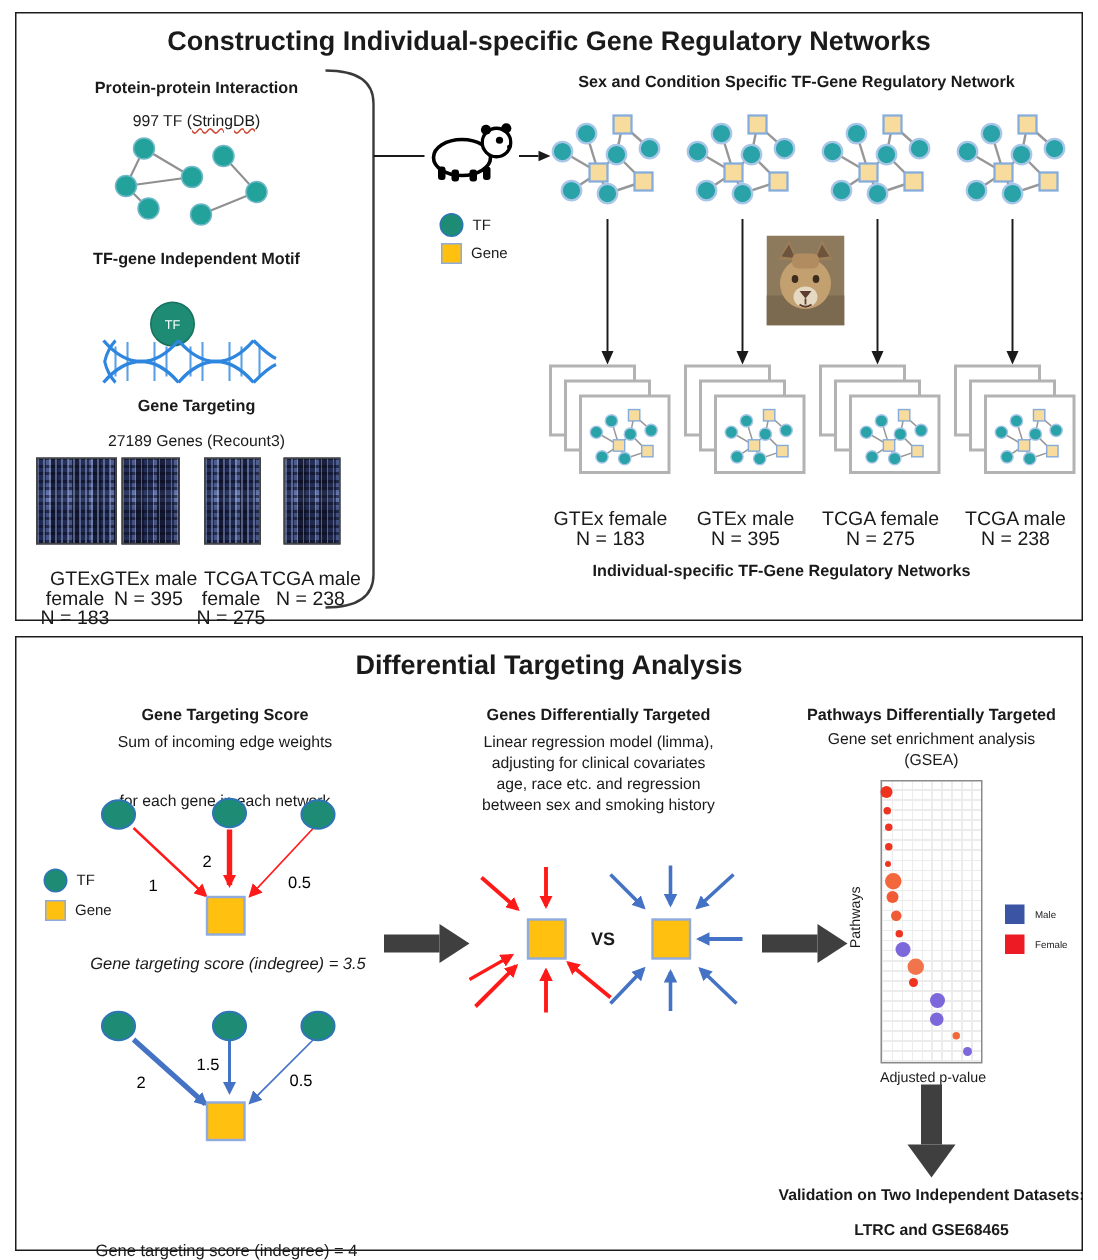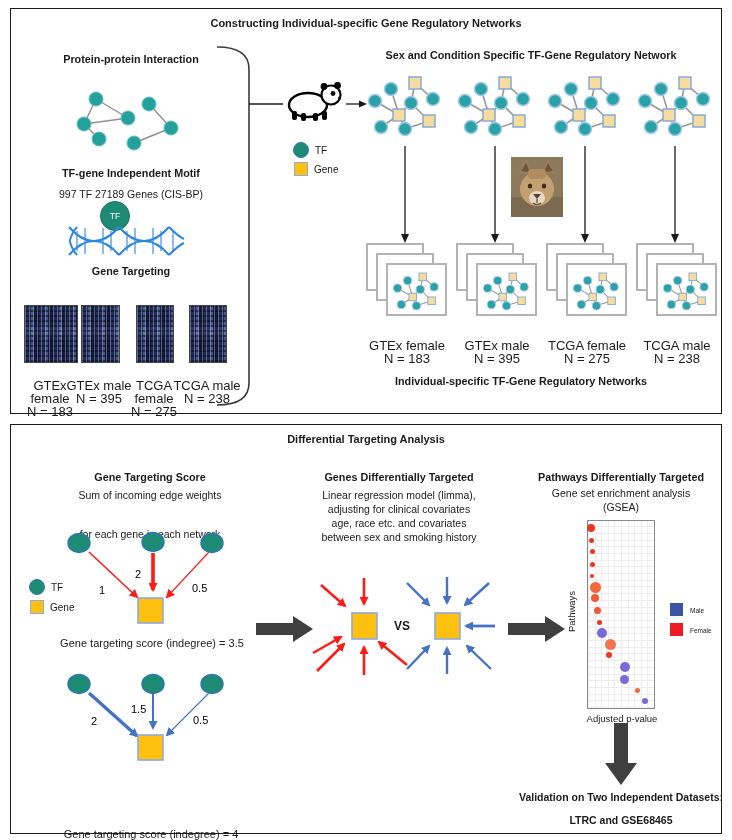--- a/index.html
+++ b/index.html
@@ -1,21 +1,21 @@
 <!DOCTYPE html>
 <html><head>
 <meta charset="utf-8">
 <style>
   html,body{margin:0;padding:0;background:#fff;}
   #fig{position:relative;width:732px;height:840px;background:#fff;
        font-family:"Liberation Sans",sans-serif;color:#1a1a1a;overflow:hidden;}
   .abs{position:absolute;}
   .panel{position:absolute;border:1.6px solid #1c1c1c;background:#fff;}
   .ctr{text-align:center;}
-  .h1{font-size:11px;font-weight:bold;}
+  .h1{font-size:18px;font-weight:bold;}
   .h2{font-size:10.8px;font-weight:bold;}
   .body{font-size:10.5px;}
   .small{font-size:13px;line-height:13px;margin-top:12px;}
   .score{font-size:11px;}
   .tiny{font-size:6.5px;}
   .tf-ball{border-radius:50%;background:#1E8C74;color:#fff;display:flex;
            align-items:center;justify-content:center;font-size:8.5px;border:1px solid #17705d;}
   .heatmap{border:1px solid #444;
     background:
       repeating-linear-gradient(90deg, rgba(160,180,230,0.45) 0 1px, transparent 1px 4px),
@@ -37,29 +37,32 @@
 </head>
 <body>
 
 <div id="fig">
 
   <div class="panel" style="left:10px;top:8px;width:710px;height:404px;">
 
     <div class="abs ctr h1" style="left:0;top:8px;width:710px;">Constructing Individual-specific Gene Regulatory Networks</div>
 
     <div class="abs ctr h2" style="left:0;top:44px;width:240px;">Protein-protein Interaction</div>
+    <div class="abs ctr body" style="left:0;top:66px;width:240px;">
+      <span>997 TF (</span><span style="text-decoration:underline wavy #d04a3a 1px;">StringDB</span><span>)</span>
+    </div>
 
     <div class="abs ctr h2" style="left:0;top:158px;width:240px;">TF-gene Independent Motif</div>
-    <div class="abs ctr body" style="left:0;top:179px;width:240px;">997 TF 27189 Genes (CIS-BP)</div>
 
     <div class="abs tf-ball" style="left:89px;top:192px;width:28px;height:28px;">
       <span>TF</span>
     </div>
 
     <div class="abs ctr h2" style="left:0;top:256px;width:240px;">Gene Targeting</div>
+    <div class="abs ctr body" style="left:0;top:279px;width:240px;">27189 Genes (Recount3)</div>
 
     <div class="abs heatmap" style="left:13px;top:296px;width:52px;height:56px;"></div>
     <div class="abs heatmap" style="left:70px;top:296px;width:37px;height:56px;"></div>
     <div class="abs heatmap" style="left:125px;top:296px;width:36px;height:56px;"></div>
     <div class="abs heatmap" style="left:178px;top:296px;width:36px;height:56px;"></div>
 
     <div class="abs ctr small" style="left:4px;top:358px;width:70px;">
       <div>GTEx female</div>
       <div>N = 183</div>
     </div>
@@ -258,27 +261,27 @@
 
     <div class="leg-row" style="left:18px;top:154px;">
       <span class="legend-circle"></span>
       <span>TF</span>
     </div>
     <div class="leg-row" style="left:19px;top:175px;">
       <span class="legend-square"></span>
       <span>Gene</span>
     </div>
 
-    <div class="abs ctr score" style="left:21px;top:212px;width:240px;">Gene targeting score (indegree) = 3.5</div>
+    <div class="abs ctr score" style="left:21px;top:212px;width:240px;font-style:italic;">Gene targeting score (indegree) = 3.5</div>
     <div class="abs ctr score" style="left:20px;top:359px;width:240px;margin-top:44px;">Gene targeting score (indegree) = 4</div>
 
     <div class="abs ctr h2" style="left:268px;top:46px;width:240px;">Genes Differentially Targeted</div>
     <div class="abs ctr body" style="left:268px;top:64px;width:240px;text-align:center;">Linear regression model (limma),</div>
     <div class="abs ctr body" style="left:268px;top:78px;width:240px;text-align:center;">adjusting for clinical covariates</div>
-    <div class="abs ctr body" style="left:268px;top:92px;width:240px;">age, race etc. and covariates</div>
+    <div class="abs ctr body" style="left:268px;top:92px;width:240px;">age, race etc. and regression</div>
     <div class="abs ctr body" style="left:268px;top:106px;width:240px;">between sex and smoking history</div>
     <div class="abs ctr" style="left:378px;top:194px;width:26px;font-weight:bold;font-size:12px;">VS</div>
 
     <div class="abs ctr h2" style="left:490px;top:46px;width:240px;">Pathways Differentially Targeted</div>
     <div class="abs ctr body" style="left:490px;top:62px;width:240px;">Gene set enrichment analysis</div>
     <div class="abs ctr body" style="left:490px;top:76px;width:240px;">(GSEA)</div>
 
     <div class="abs ctr body" style="left:515px;top:181px;width:90px;transform:rotate(-90deg);font-size:9.5px;">Pathways</div>
     <div class="abs ctr body" style="left:556px;top:288px;width:110px;font-size:9.5px;">Adjusted p-value</div>
 

